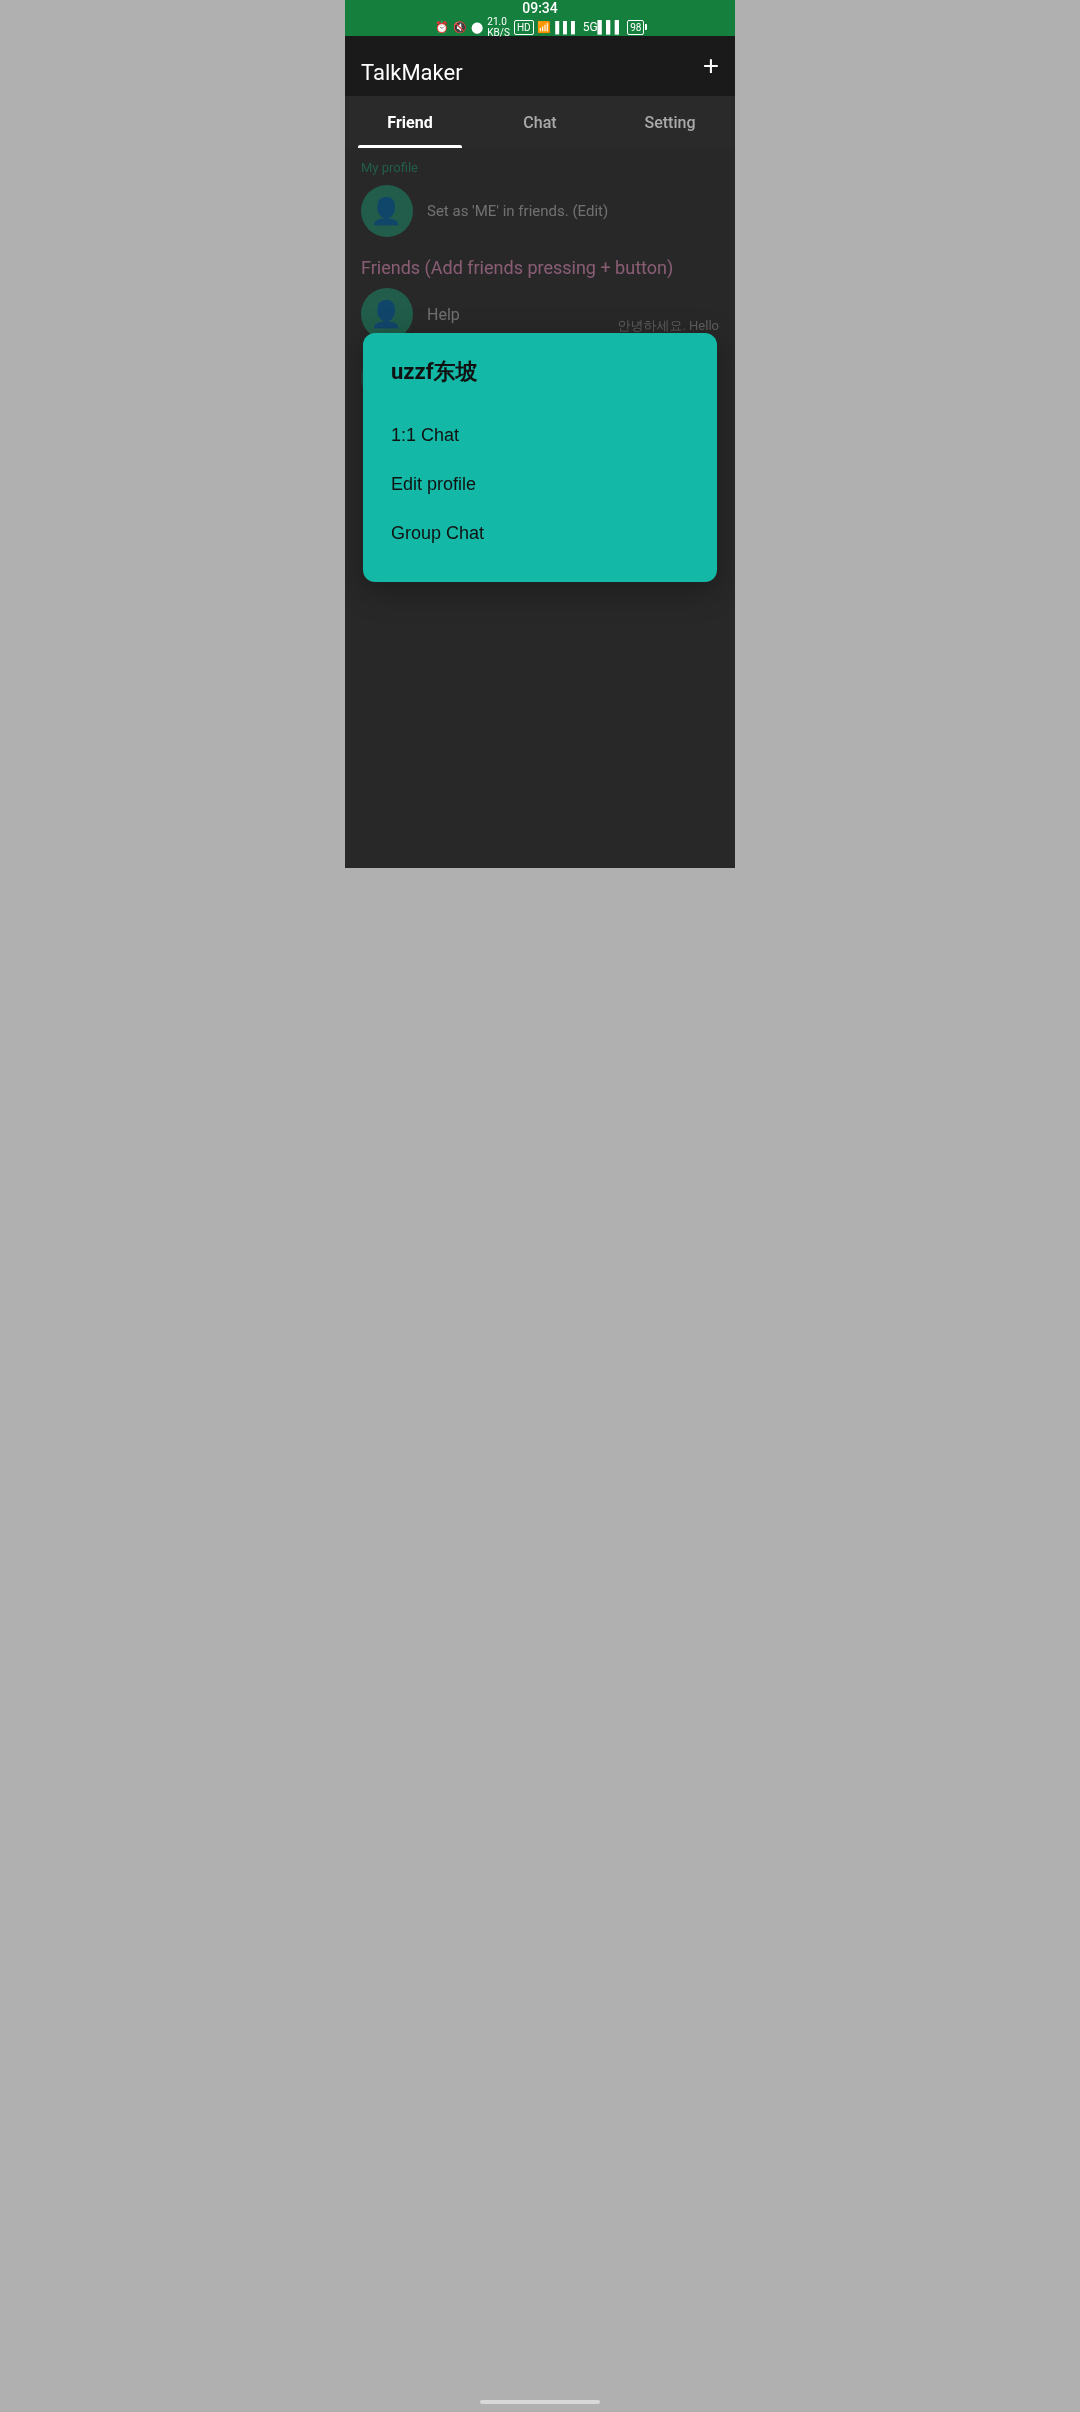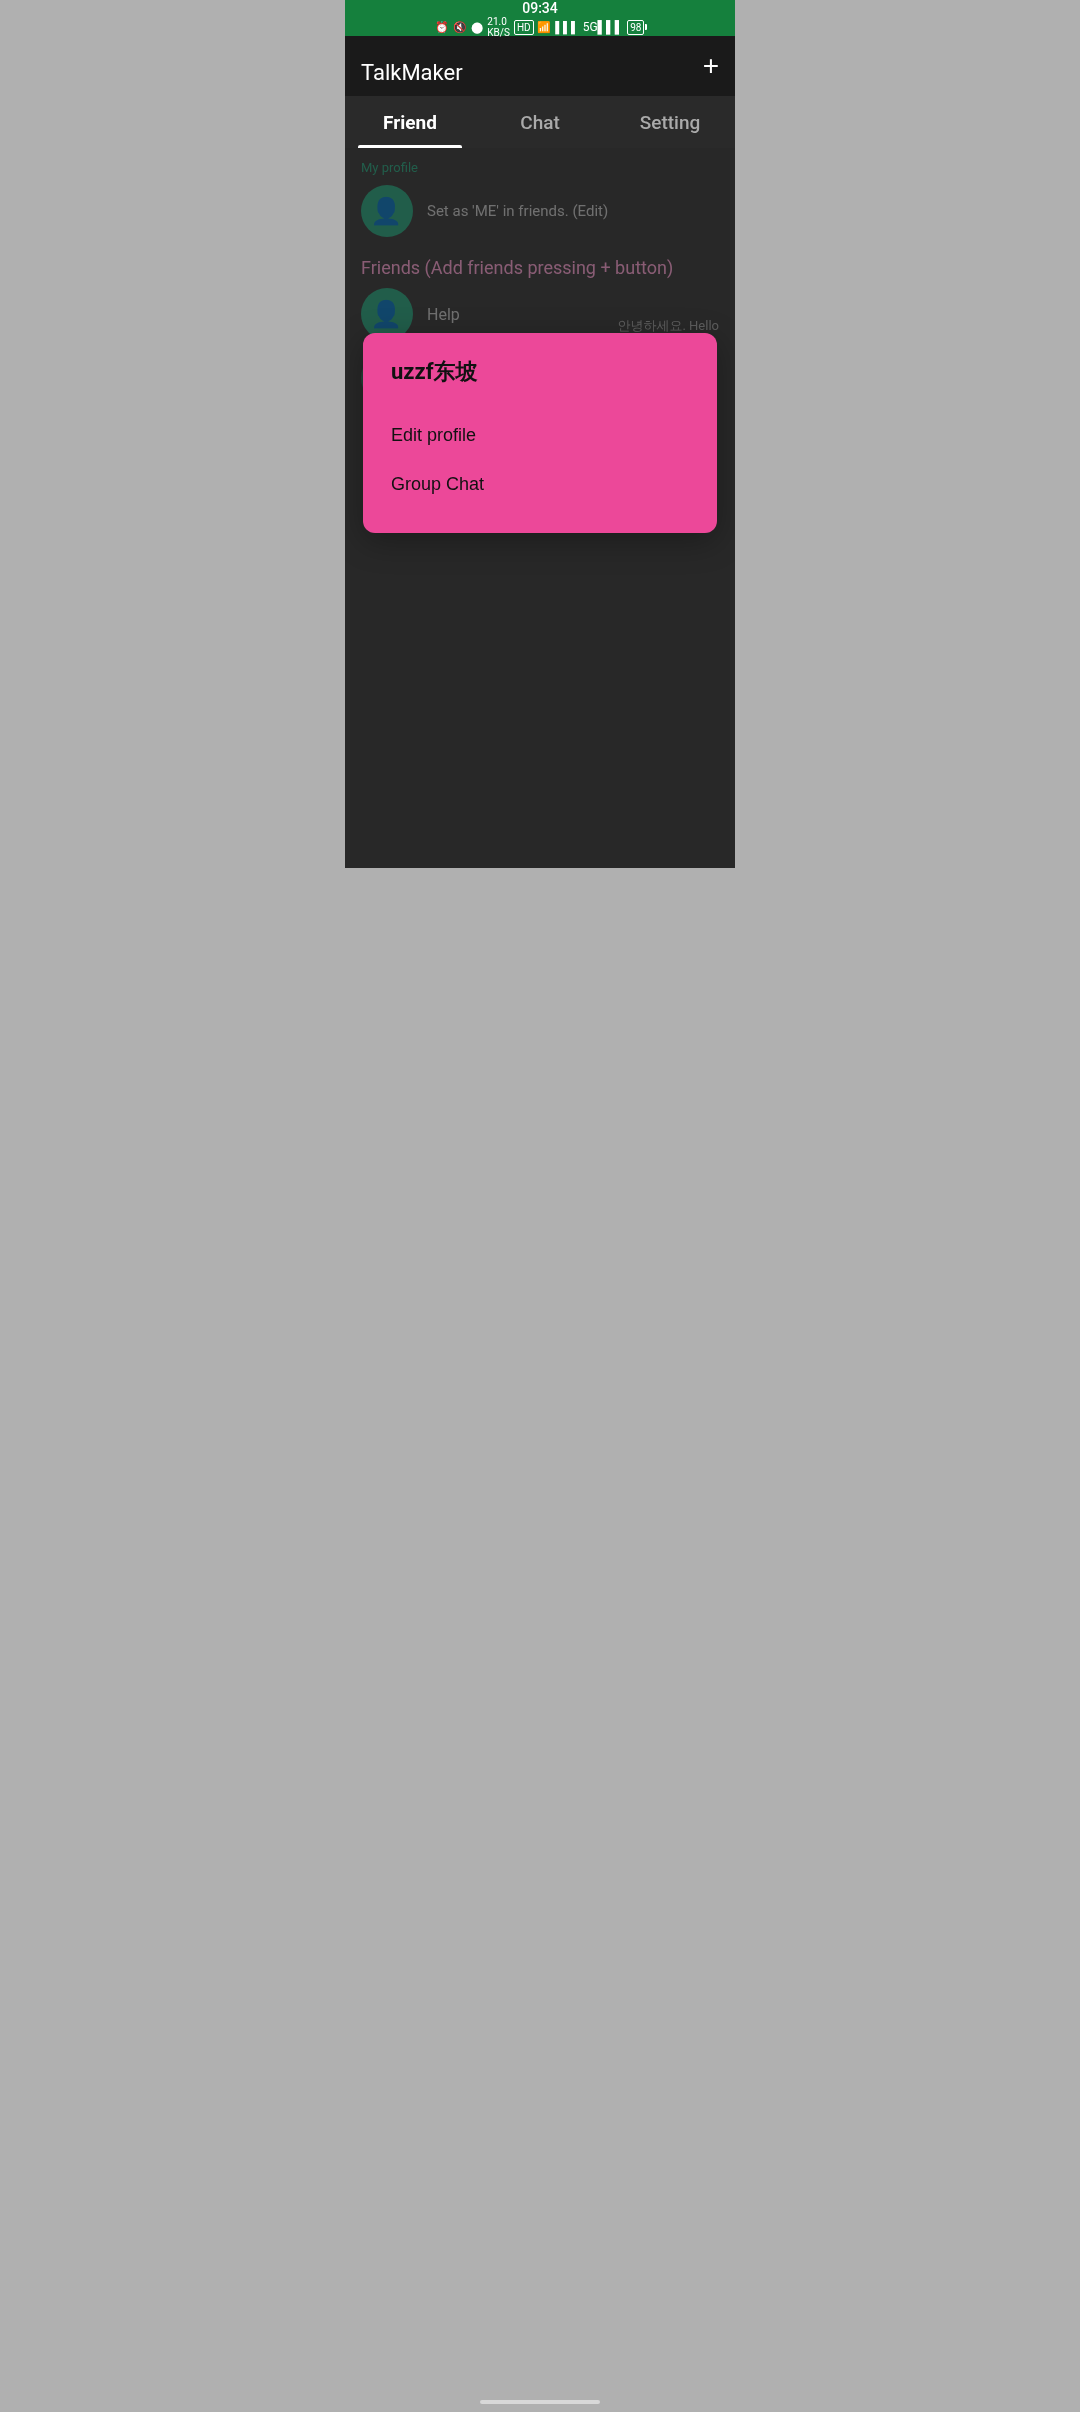--- a/index.html
+++ b/index.html
@@ -86,21 +86,21 @@
       display: flex;
       align-items: stretch;
     }
 
     .tab-item {
       flex: 1;
       display: flex;
       align-items: center;
       justify-content: center;
       color: #aaa;
-      font-size: 19px;
+      font-size: 16px;
       font-weight: 500;
       cursor: pointer;
       position: relative;
       text-align: center;
     }
 
     .tab-item.active {
       color: white;
       font-weight: 700;
     }
@@ -194,21 +194,21 @@
       background: rgba(0,0,0,0.45);
       z-index: 10;
     }
 
     
     .context-menu {
       position: absolute;
       top: 185px;
       left: 18px;
       right: 18px;
-      background: #ec4899;
+      background: #14b8a6;
       border-radius: 12px;
       z-index: 20;
       padding: 24px 28px 24px 28px;
       box-shadow: 0 8px 32px rgba(0,0,0,0.3);
     }
 
     .context-menu-title {
       font-size: 22px;
       font-weight: 700;
       color: #111;
@@ -337,18 +337,19 @@
       <span class="avatar-icon">👤</span>
     </div>
     <span class="friend-name" style="color:#888;">&nbsp;</span>
   </div>
 
   <div class="overlay"></div>
 
   <div class="context-menu">
     <div class="context-menu-title">uzzf东坡</div>
 
+    <button class="context-menu-item">1:1 Chat</button>
     <button class="context-menu-item">Edit profile</button>
     <button class="context-menu-item">Group Chat</button>
   </div>
 </div>
 
 <div class="bottom-indicator"></div>
 
 </body></html>

